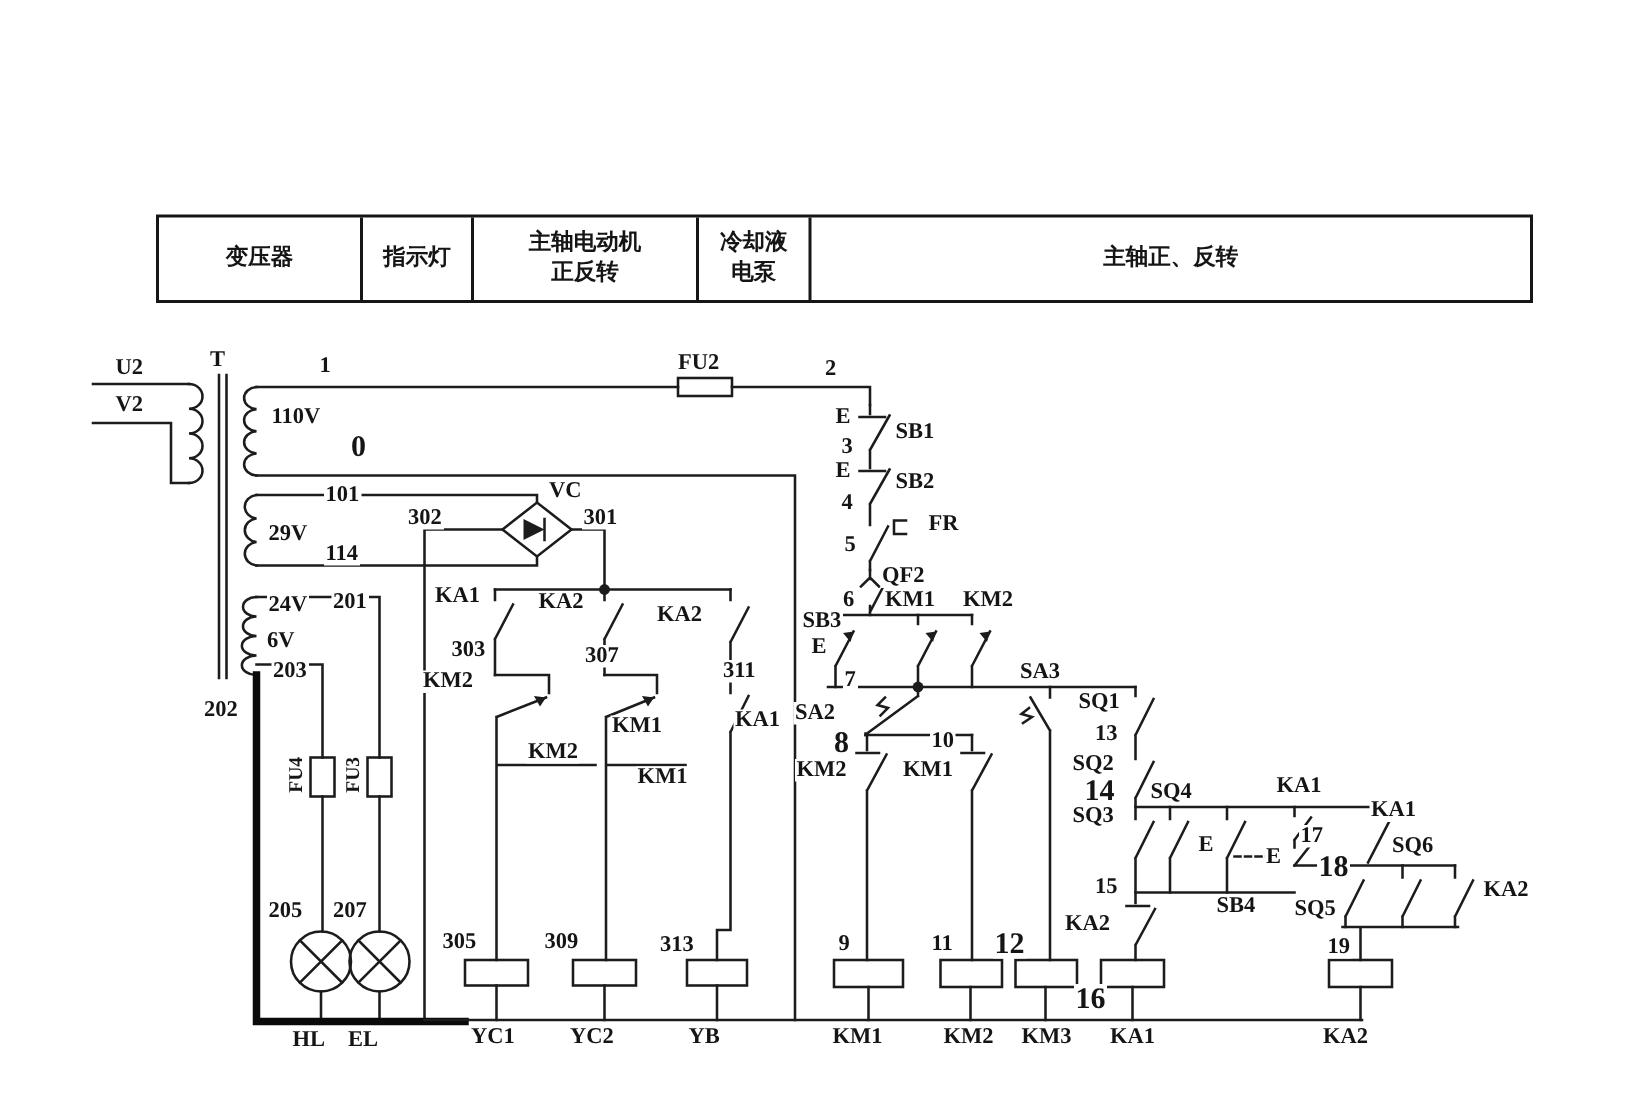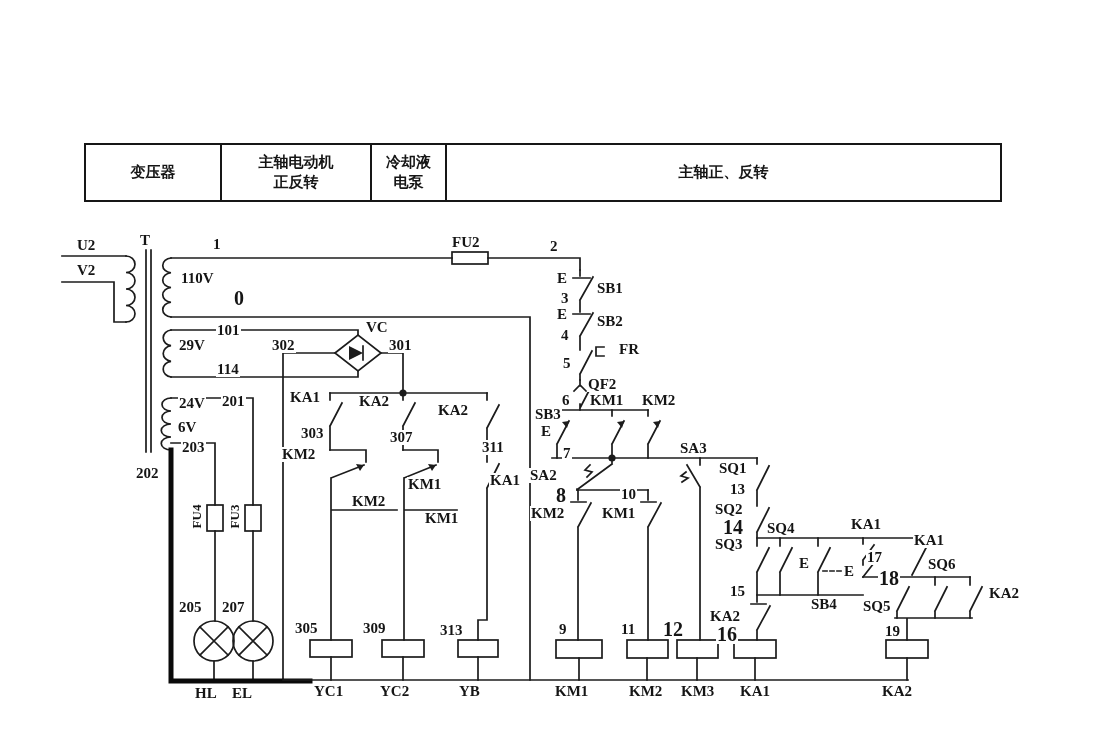--- a/index.html
+++ b/index.html
@@ -1,21 +1,21 @@
 <!DOCTYPE html>
 <html><head>
 <meta charset="utf-8">
 <style>
   html,body{margin:0;padding:0;background:#fff;}
   #stage{position:relative;width:1094px;height:738px;background:#fff;overflow:hidden;
          font-family:"Liberation Serif","DejaVu Serif",serif;color:#151515;}
   .title{position:absolute;left:0;top:6px;width:100%;text-align:center;
          font-family:"Liberation Sans","DejaVu Sans",sans-serif;
          font-size:64px;font-weight:bold;letter-spacing:1px;color:#0d0d0d;}
-  .hdr{position:absolute;left:84px;top:143px;width:918px;height:59px;display:flex;
+  .hdr{position:absolute;left:104px;top:143px;width:918px;height:59px;display:flex;
        border:2.5px solid #161616;box-sizing:border-box;font-family:Liberation Serif, serif;}
   .hcell{border-right:2px solid #161616;box-sizing:border-box;display:flex;align-items:center;
          justify-content:center;text-align:center;font-size:15px;font-weight:bold;
          line-height:1.3;white-space:pre-line;}
   .hcell:last-child{border-right:none;}
   svg{position:absolute;left:0;top:0;}
   .w{stroke:#1c1c1c;stroke-width:1.7;fill:none;stroke-linecap:square;}
   .thk{stroke:#0a0a0a;stroke-width:5;fill:none;stroke-linecap:square;}
   .fillb{fill:#1c1c1c;stroke:none;}
   .lbl{position:absolute;background:#fff;font-size:15px;font-weight:bold;line-height:1;
@@ -25,20 +25,21 @@
   .nobg{background:none;}
 </style>
 </head>
 <body>
 
 <div id="stage">
 
 
   <div class="hdr">
     <div class="hcell" style="width:136px">变压器</div>
+    <div class="hcell" style="width:74px">指示灯</div>
     <div class="hcell" style="width:150px">主轴电动机
 正反转</div>
     <div class="hcell" style="width:75px">冷却液
 电泵</div>
     <div class="hcell" style="flex:1">主轴正、反转</div>
   </div>
 
   <svg width="1094" height="738" viewBox="0 0 1094 738">
 
     <g>
@@ -184,21 +185,21 @@
   <div class="lbl nobg" style="left:641px;top:393px">KM2</div>
   <div class="lbl" style="left:534px;top:407px">SB3</div>
   <div class="lbl" style="left:540px;top:424px">E</div>
   <div class="lbl" style="left:562px;top:446px">7</div>
   <div class="lbl" style="left:529px;top:468px">SA2</div>
   <div class="lbl b" style="left:555px;top:485px">8</div>
   <div class="lbl" style="left:620px;top:487px">10</div>
   <div class="lbl" style="left:530px;top:506px">KM2</div>
   <div class="lbl" style="left:601px;top:506px">KM1</div>
   <div class="lbl" style="left:216px;top:323px">101</div>
-  <div class="lbl" style="left:178px;top:338px">29V</div>
+  <div class="lbl" style="left:178px;top:349px">29V</div>
   <div class="lbl" style="left:216px;top:362px">114</div>
   <div class="lbl" style="left:271px;top:338px">302</div>
   <div class="lbl" style="left:365px;top:320px">VC</div>
   <div class="lbl" style="left:388px;top:338px">301</div>
   <div class="lbl" style="left:289px;top:390px">KA1</div>
   <div class="lbl" style="left:358px;top:394px">KA2</div>
   <div class="lbl" style="left:437px;top:403px">KA2</div>
   <div class="lbl" style="left:300px;top:426px">303</div>
   <div class="lbl" style="left:389px;top:430px">307</div>
   <div class="lbl" style="left:481px;top:440px">311</div>
@@ -224,21 +225,21 @@
   <div class="lbl" style="left:313px;top:684px">YC1</div>
   <div class="lbl" style="left:379px;top:684px">YC2</div>
   <div class="lbl" style="left:458px;top:684px">YB</div>
   <div class="lbl" style="left:558px;top:622px">9</div>
   <div class="lbl" style="left:620px;top:622px">11</div>
   <div class="lbl b" style="left:662px;top:619px">12</div>
   <div class="lbl" style="left:554px;top:684px">KM1</div>
   <div class="lbl" style="left:628px;top:684px">KM2</div>
   <div class="lbl" style="left:680px;top:684px">KM3</div>
   <div class="lbl" style="left:709px;top:609px">KA2</div>
-  <div class="lbl b" style="left:716px;top:624px">16</div>
+  <div class="lbl b" style="left:716px;top:656px">16</div>
   <div class="lbl" style="left:739px;top:684px">KA1</div>
   <div class="lbl" style="left:884px;top:624px">19</div>
   <div class="lbl" style="left:881px;top:684px">KA2</div>
   <div class="lbl nobg" style="left:679px;top:441px">SA3</div>
   <div class="lbl" style="left:718px;top:461px">SQ1</div>
   <div class="lbl" style="left:729px;top:482px">13</div>
   <div class="lbl" style="left:714px;top:502px">SQ2</div>
   <div class="lbl b" style="left:722px;top:517px">14</div>
   <div class="lbl" style="left:714px;top:537px">SQ3</div>
   <div class="lbl" style="left:729px;top:584px">15</div>

